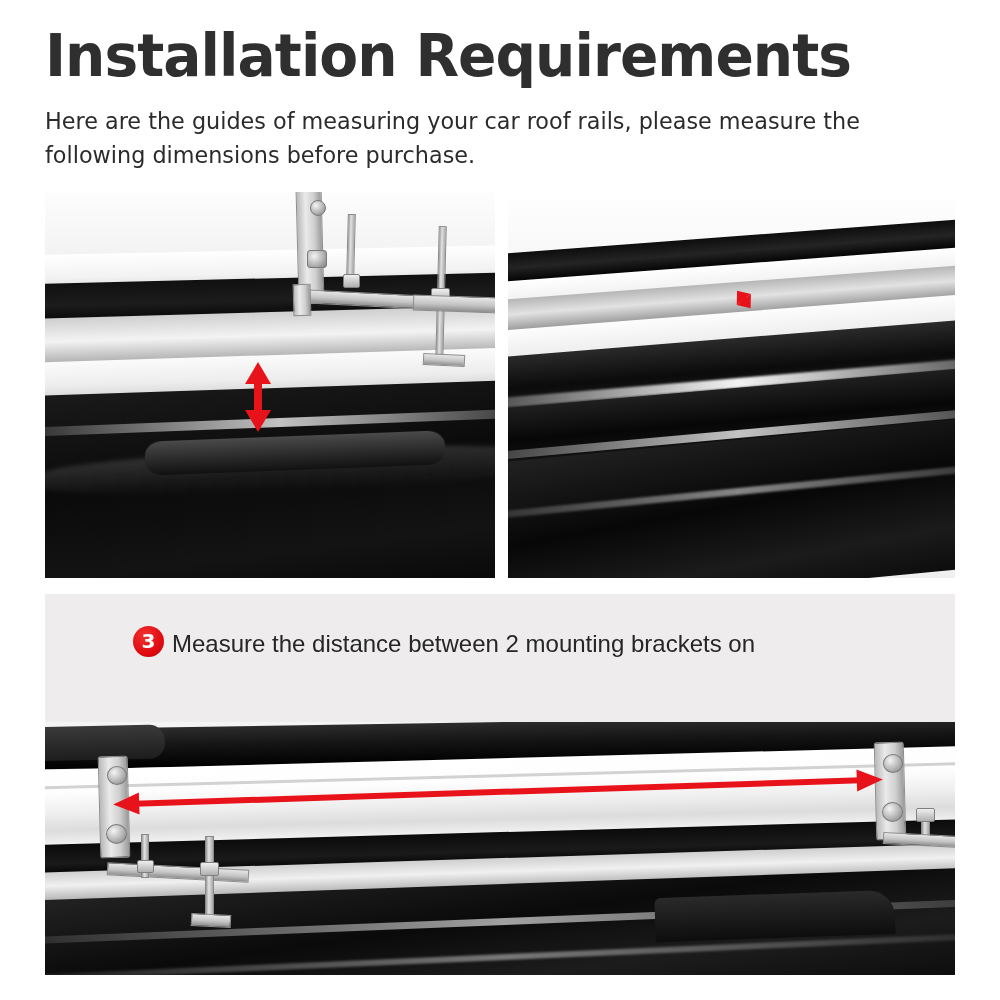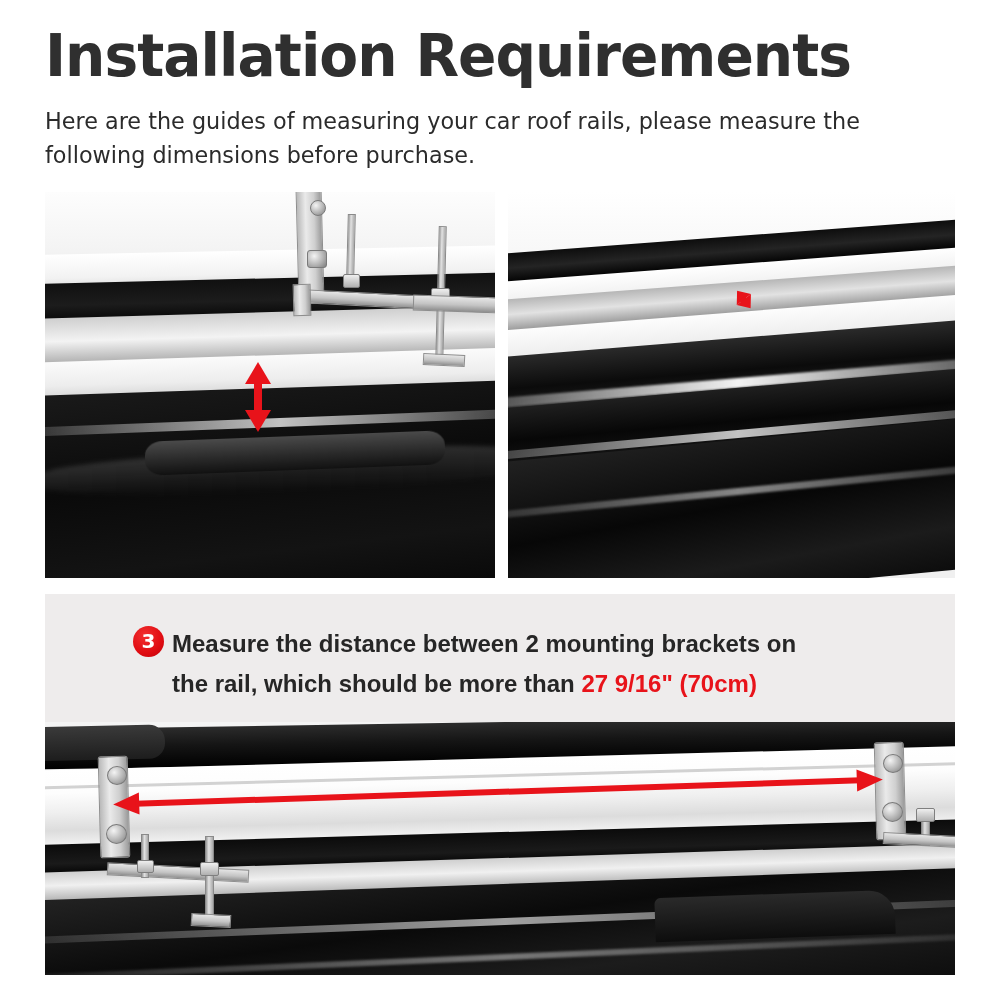--- a/index.html
+++ b/index.html
@@ -146,21 +146,21 @@
   .cap-line{font-weight:bold;line-height:25px;white-space:nowrap;}
   .num{
     position:absolute;border-radius:50%;
     background:radial-gradient(circle at 38% 30%,#f23030,#e00c12 60%,#bf0009);
     color:#fff;font-weight:bold;text-align:center;
     font-family:"DejaVu Sans","Liberation Sans",sans-serif;
   }
   .red{color:#e8131a;}
 
   #cap3{left:172px;top:624px;width:700px;font-size:24px;color:#262626;}
-  #cap3 .cap-line{line-height:40px;font-weight:bold;}
+  #cap3 .cap-line{line-height:40px;font-weight:normal;}
   #num3{left:133px;top:626px;width:31px;height:31px;font-size:20px;line-height:31px;}
 </style>
 </head>
 <body>
 
 <div class="page">
 
   <div class="title">Installation Requirements</div>
   <div class="subtitle">Here are the guides of measuring your car roof rails, please measure the following dimensions before purchase.</div>
 
@@ -215,21 +215,20 @@
     </div>
 
   </div>
 
   <div class="panel" id="panel3">
     <div class="p3-caption-bg"></div>
 
     <div class="num" id="num3" style="left:88px;top:32px;">3</div>
     <div class="cap" id="cap3" style="left:127px;top:30px;">
       <div class="cap-line">Measure the distance between 2 mounting brackets on</div>
-      <div class="cap-line"><span>the rail, which should be more than </span><span class="red">27 9/16" (70cm)</span></div>
     </div>
 
     <div class="p3-img">
       <div class="p3-bag"></div>
       <div class="p3-bagend"></div>
       <div class="p3-crossbar"></div>
       <div class="p3-cb-line"></div>
       <div class="p3-blackgap"></div>
       <div class="p3-greyrail"></div>
       <div class="p3-roof"></div>

